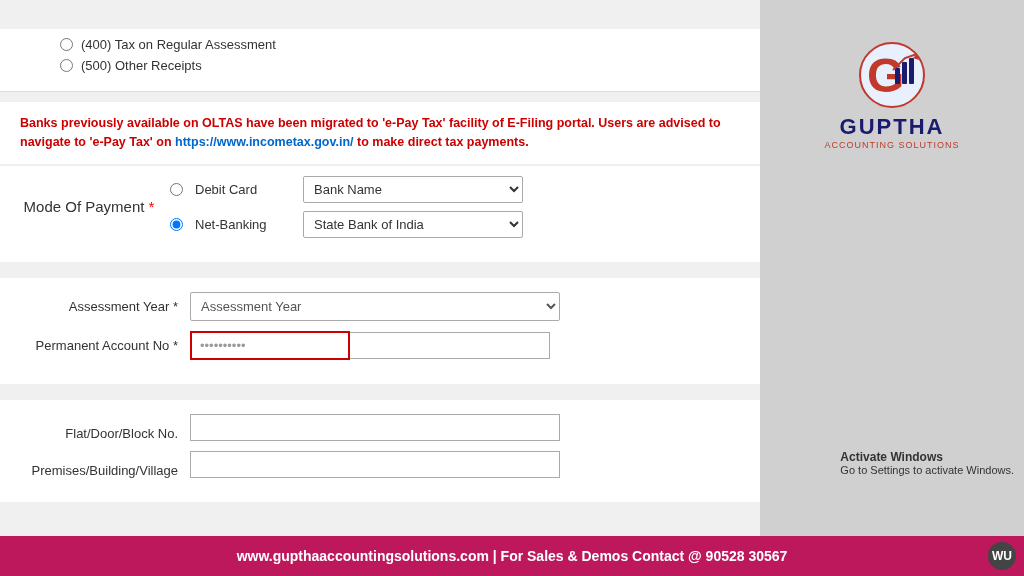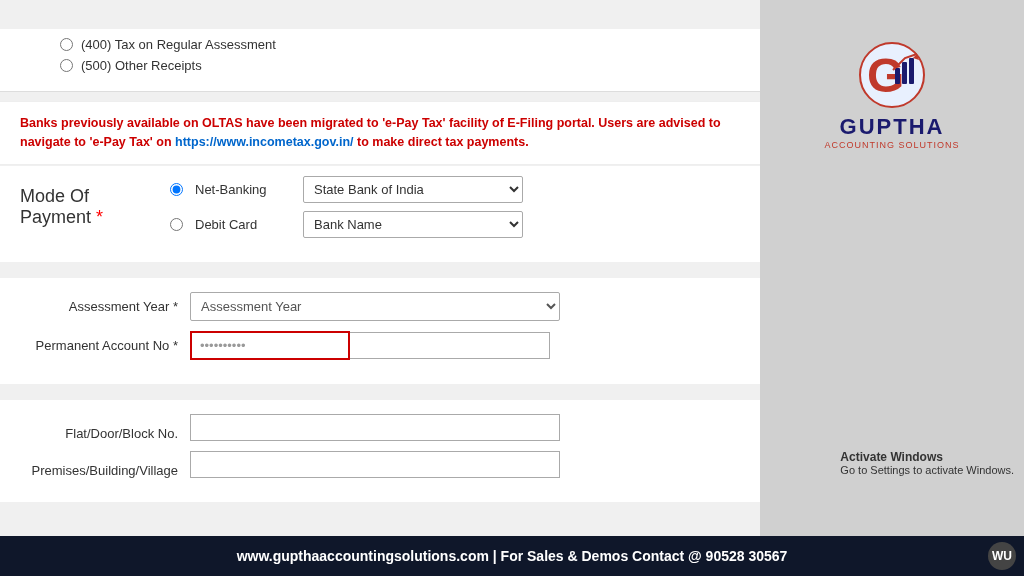--- a/index.html
+++ b/index.html
@@ -72,23 +72,23 @@
     }
 
     .form-row {
       display: flex;
       align-items: center;
       margin-bottom: 10px;
     }
 
     .form-label {
       width: 150px;
-      font-size: 18px;
-      color: #333;
-      text-align: left;
+      font-size: 15px;
+      color: #333;
+      text-align: center;
       padding-right: 12px;
     }
 
     .form-label .required {
       color: red;
     }
 
     .payment-options {
       display: flex;
       flex-direction: column;
@@ -259,21 +259,21 @@
       font-size: 12px;
     }
 
     
     .bottom-bar {
       position: absolute;
       bottom: 0;
       left: 0;
       width: 1024px;
       height: 40px;
-      background: #0f172a;
+      background: #be185d;
       display: flex;
       align-items: center;
       justify-content: center;
       color: #fff;
       font-size: 14px;
       font-weight: bold;
       gap: 6px;
     }
 
     .bottom-bar-icon {
@@ -320,33 +320,33 @@
     </p>
   </div>
 
   <div class="payment-section">
     <div class="form-row">
       <div class="form-label">
         <span>Mode Of Payment</span> <span class="required">*</span>
       </div>
       <div class="payment-options">
         <div class="payment-row">
-          <input type="radio" name="payment_mode" checked="" style="">
-          <label>Net-Banking</label>
+          <input type="radio" name="payment_mode" style="">
+          <label>Debit Card</label>
           <select class="bank-select">
-            <option>State Bank of India</option>
+            <option>Bank Name</option>
             <option>HDFC Bank</option>
             <option>ICICI Bank</option>
           </select>
         </div>
         <div class="payment-row">
-          <input type="radio" name="payment_mode" style="">
-          <label>Debit Card</label>
+          <input type="radio" name="payment_mode" checked="" style="">
+          <label>Net-Banking</label>
           <select class="bank-select">
-            <option>Bank Name</option>
+            <option>State Bank of India</option>
             <option>HDFC Bank</option>
             <option>ICICI Bank</option>
           </select>
         </div>
       </div>
     </div>
   </div>
 
   <div class="divider"></div>
 

